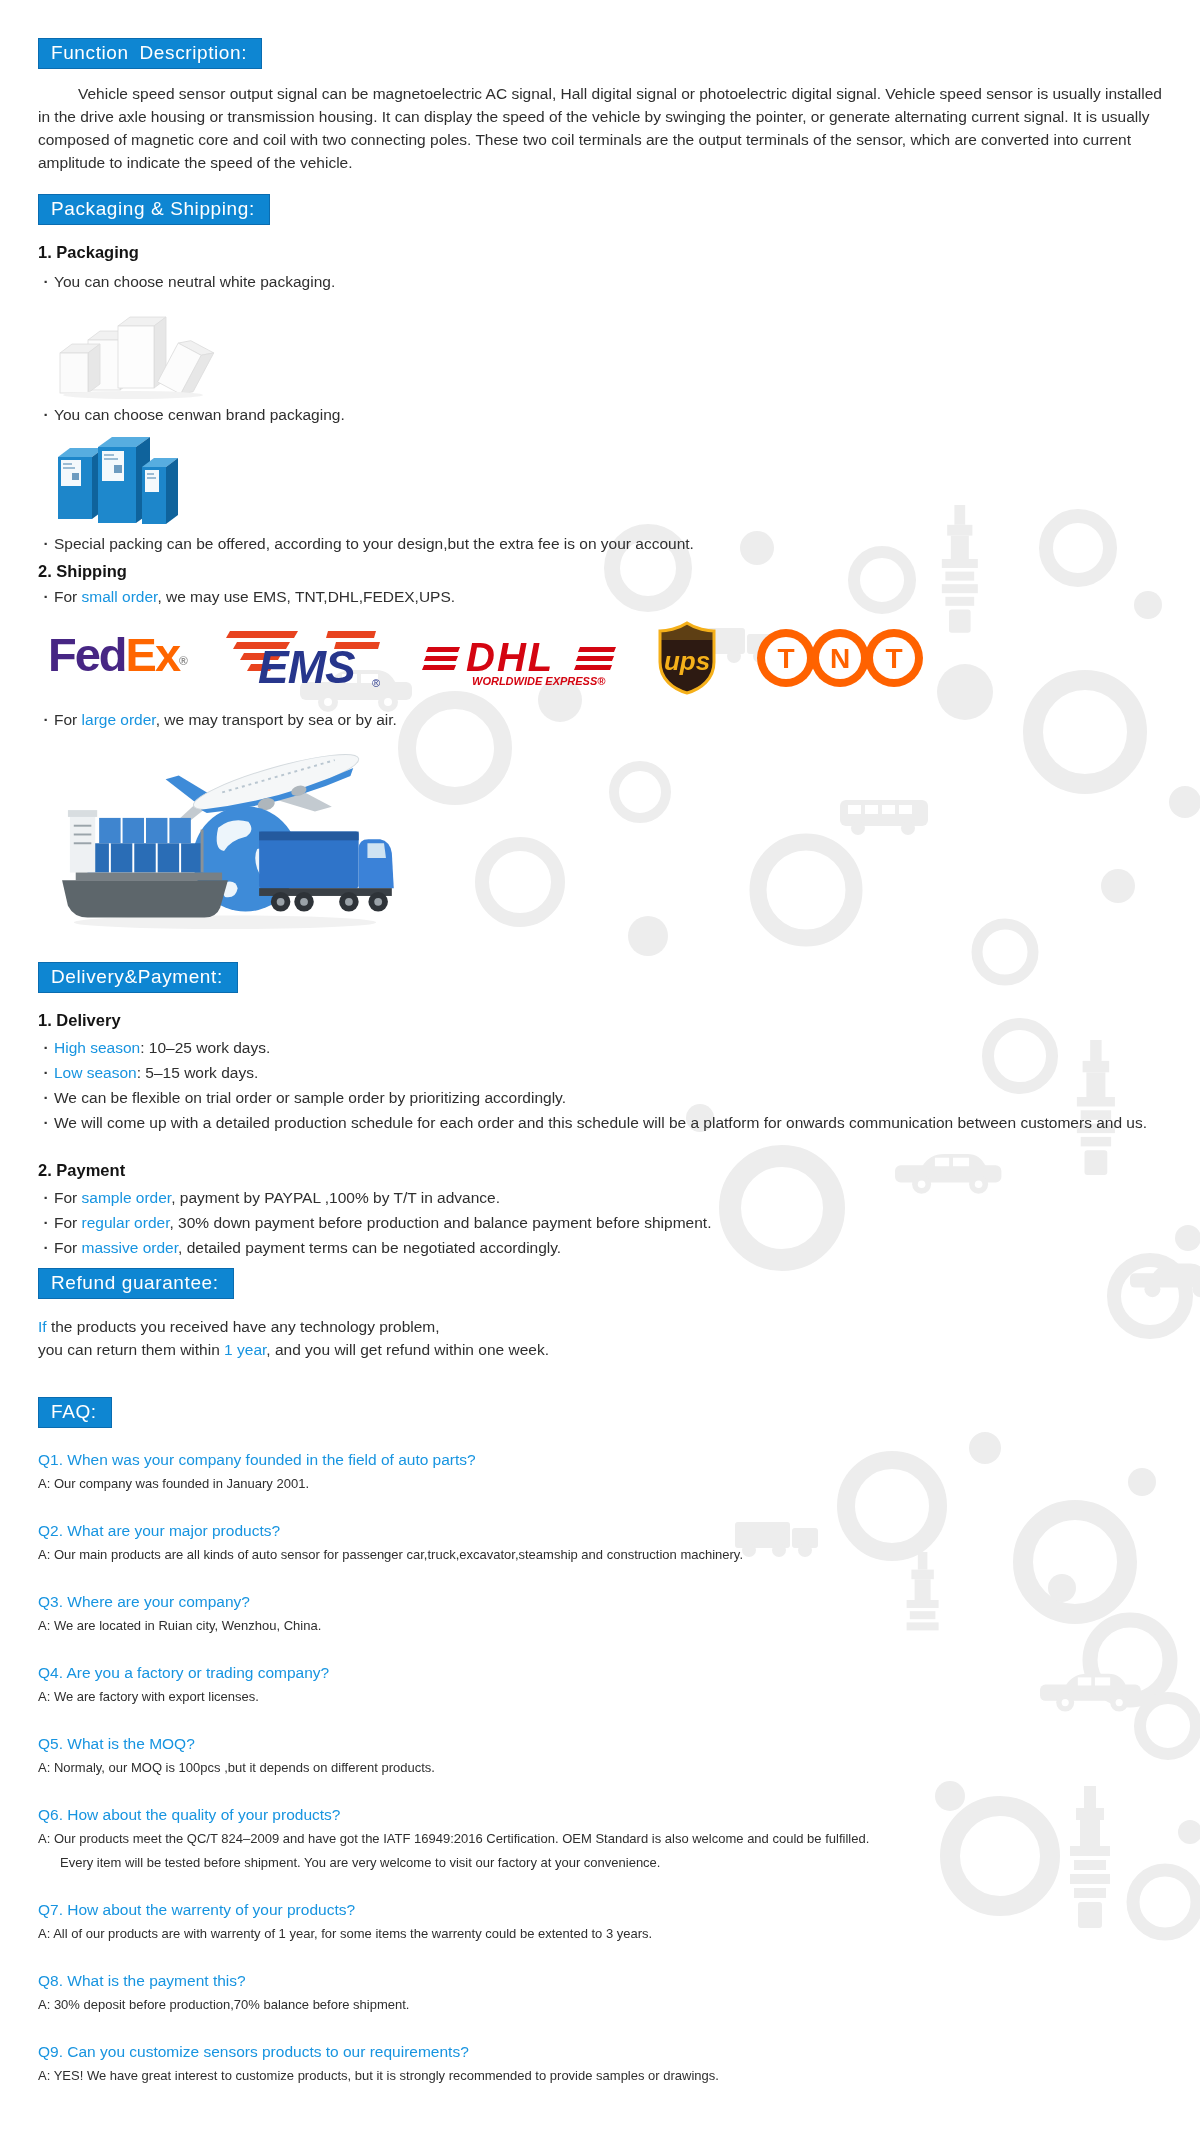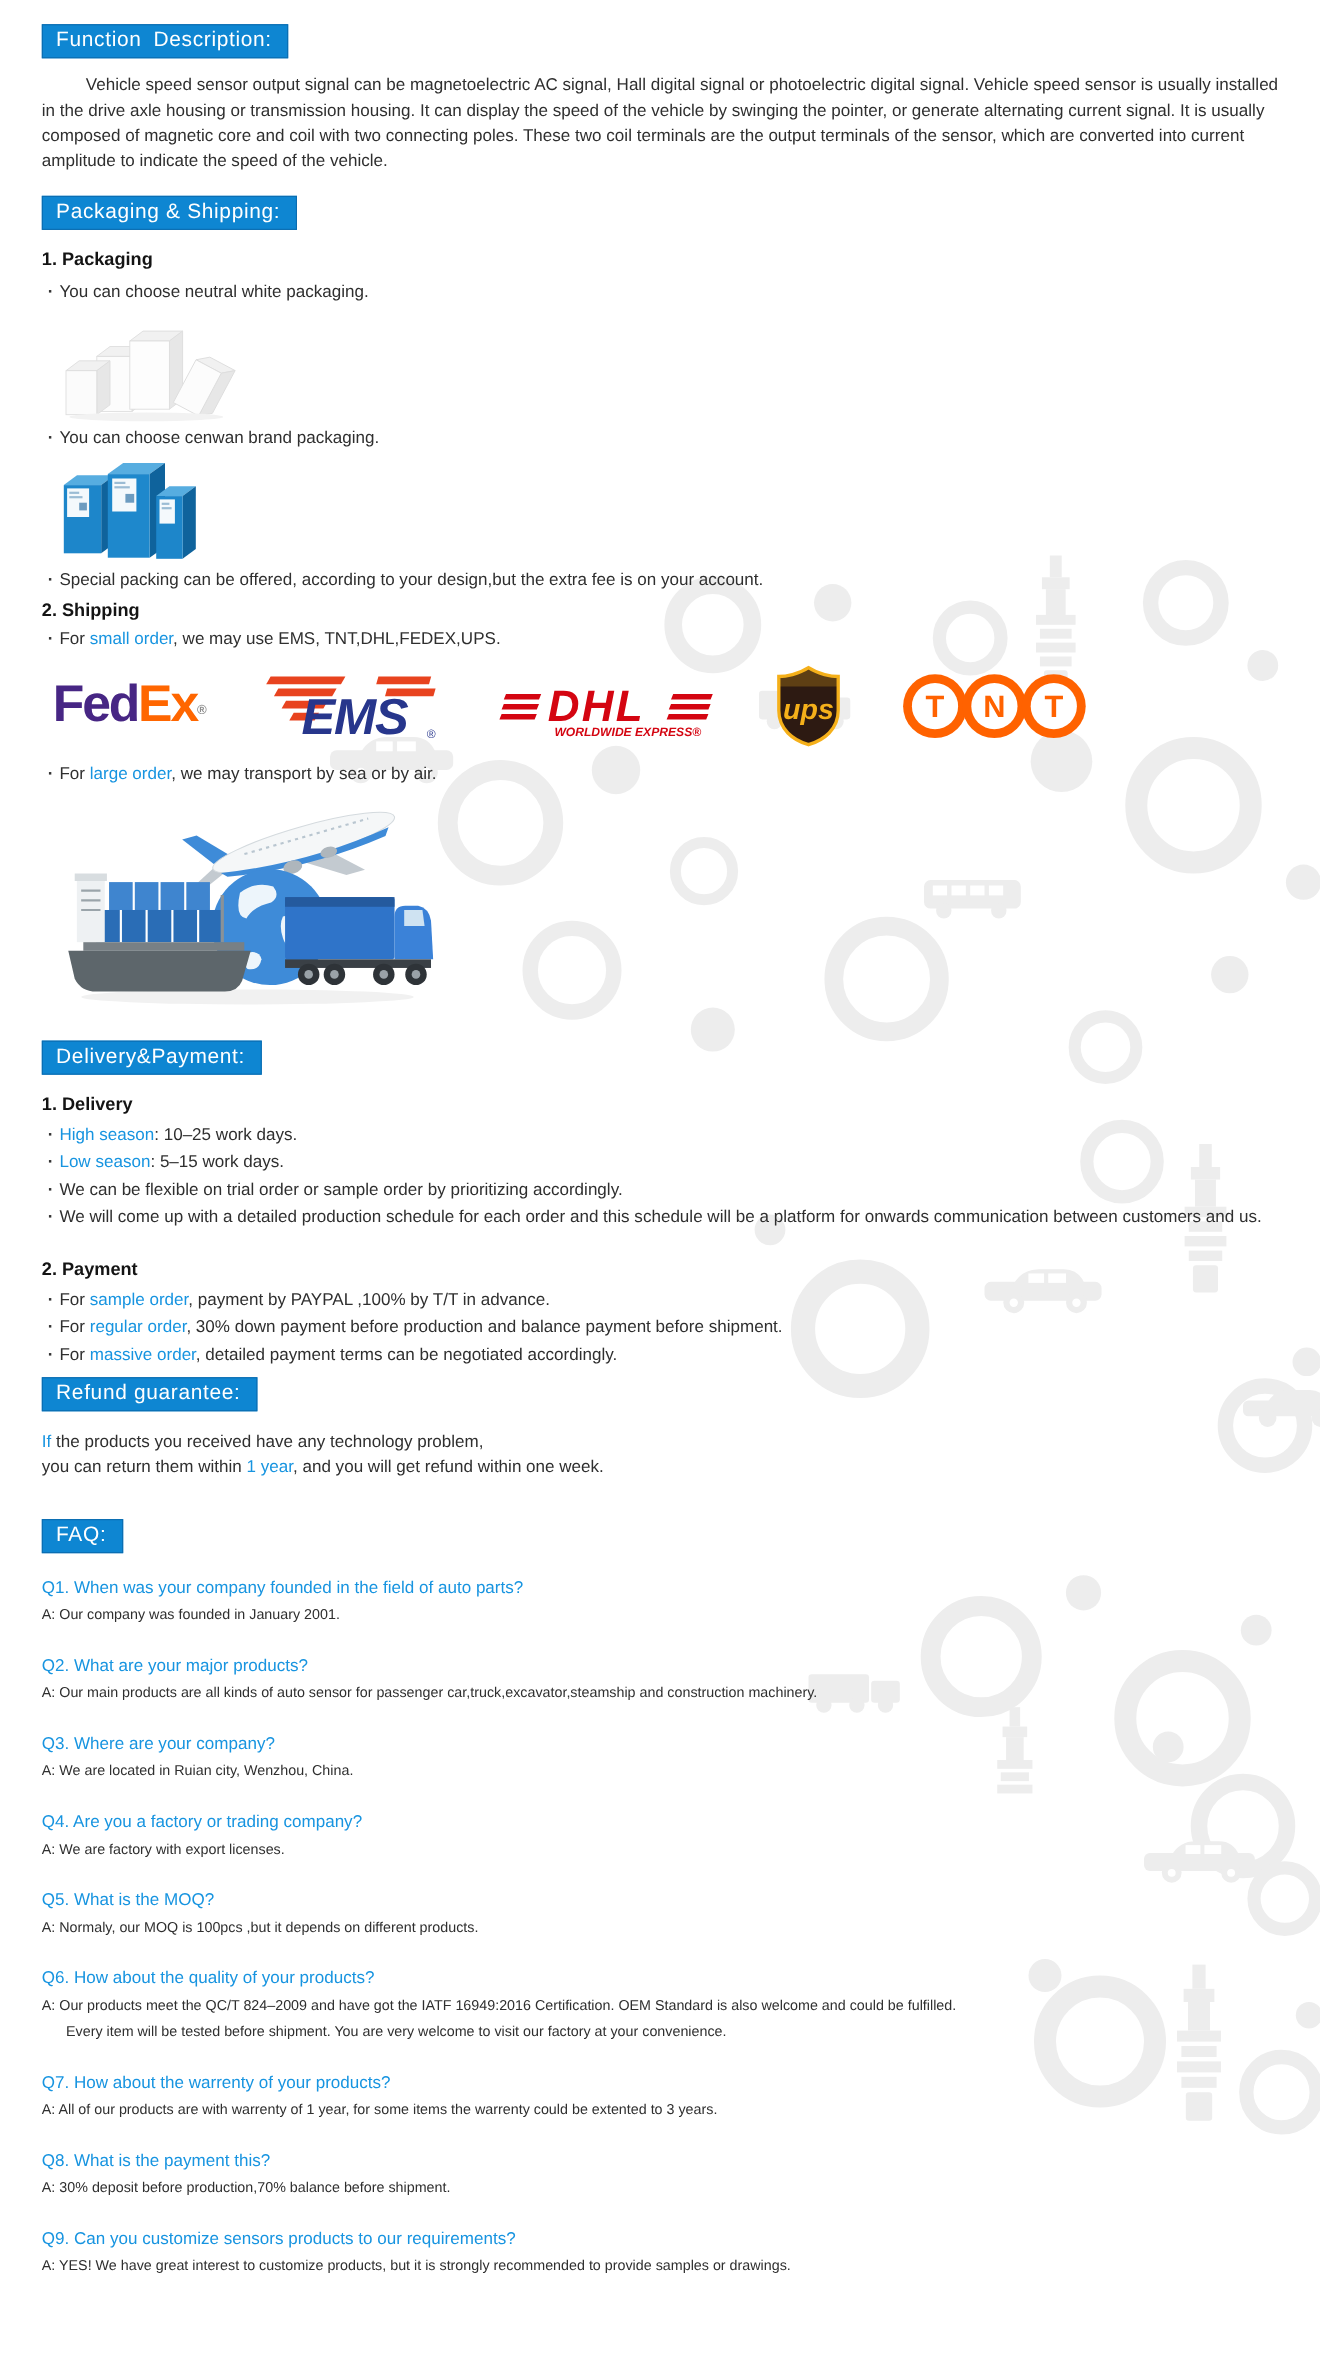--- a/index.html
+++ b/index.html
@@ -2,39 +2,39 @@
 <html><head>
 <meta charset="utf-8">
 <style>
   html,body{margin:0;padding:0;}
   body{
     width:1200px;height:2142px;overflow:hidden;position:relative;
     background:#ffffff;color:#2f2f2f;
     font-family:"Liberation Sans",sans-serif;
   }
   .wm{position:absolute;top:0;left:0;z-index:0;}
-  .content{position:relative;z-index:1;padding:22px 30px 0 38px;}
+  .content{position:relative;z-index:1;padding:38px 30px 0 38px;}
   .sec-row{margin:0;}
   .sec-h{
     display:inline-block;background:#0e86d2;color:#ffffff;
     font-size:19px;line-height:22px;padding:3px 14px 4px 12px;
     letter-spacing:.6px;border:1px solid #0a6cb0;
   }
   .sec-h.wide{word-spacing:5px;}
   .para{font-size:15.5px;line-height:23px;margin:13px 0 0 0;text-indent:40px;max-width:1130px;}
   .sub-h{font-weight:bold;font-size:16.5px;line-height:23px;color:#141414;margin:16px 0 0 0;}
   .bullet{display:flex;font-size:15.5px;line-height:23px;margin:2px 0 0 0;max-width:1130px;}
   .bullet::before{content:"\00B7";flex:0 0 16px;width:16px;text-align:center;font-weight:bold;color:#333;}
   .bullet .bt{flex:1;}
   .blue{color:#1794e0;}
   .mt6{margin-top:6px;} .mt8{margin-top:8px;}
   .img-block{display:block;}
   .white-boxes{margin:5px 0 3px 10px;}
   .blue-boxes{margin:5px 0 5px 12px;}
-  .logos{display:flex;align-items:center;gap:52px;margin:8px 0 0 10px;height:84px;}
+  .logos{display:flex;align-items:center;gap:36px;margin:8px 0 0 10px;height:84px;}
   .fedex{font-weight:bold;font-size:47px;letter-spacing:-2px;line-height:50px;white-space:nowrap;}
   .fedex .fed{color:#472684;}
   .fedex .ex{color:#ff6600;}
   .fedex .reg{font-size:12px;color:#8c8c8c;letter-spacing:0;vertical-align:6px;}
   .montage{margin:3px 0 0 12px;}
   .dp-bullets{margin-top:4px;}
   .line{font-size:15.5px;line-height:23px;margin:0;}
   .refund-lines{margin-top:16px;}
   .faq-list{margin-top:20px;}
   .faq-item{margin-bottom:23px;}

